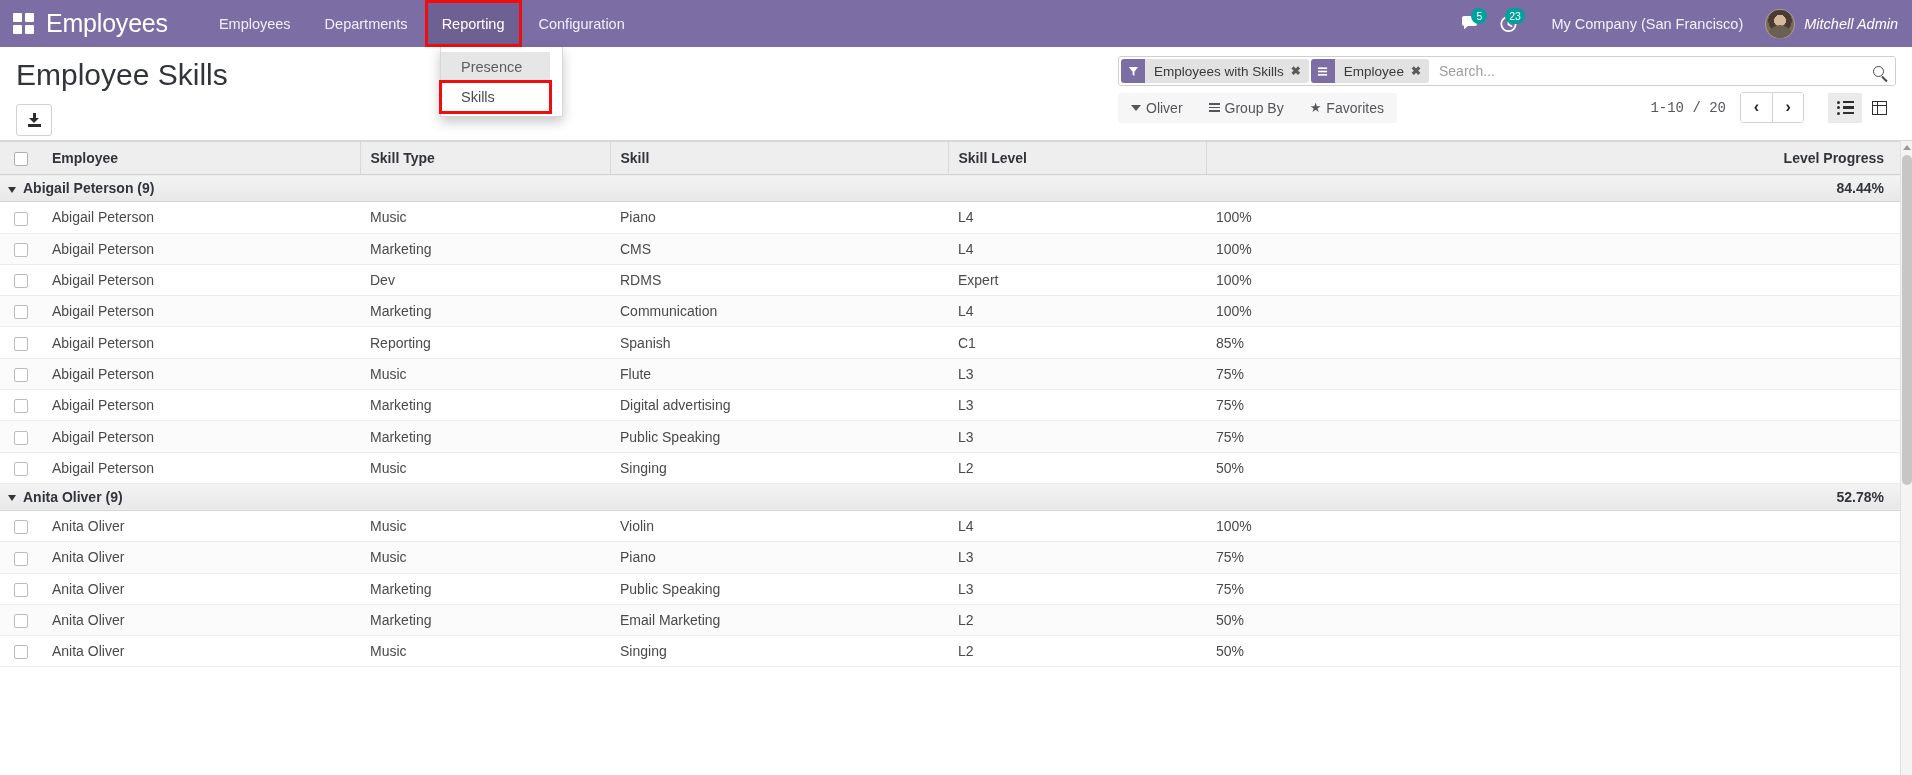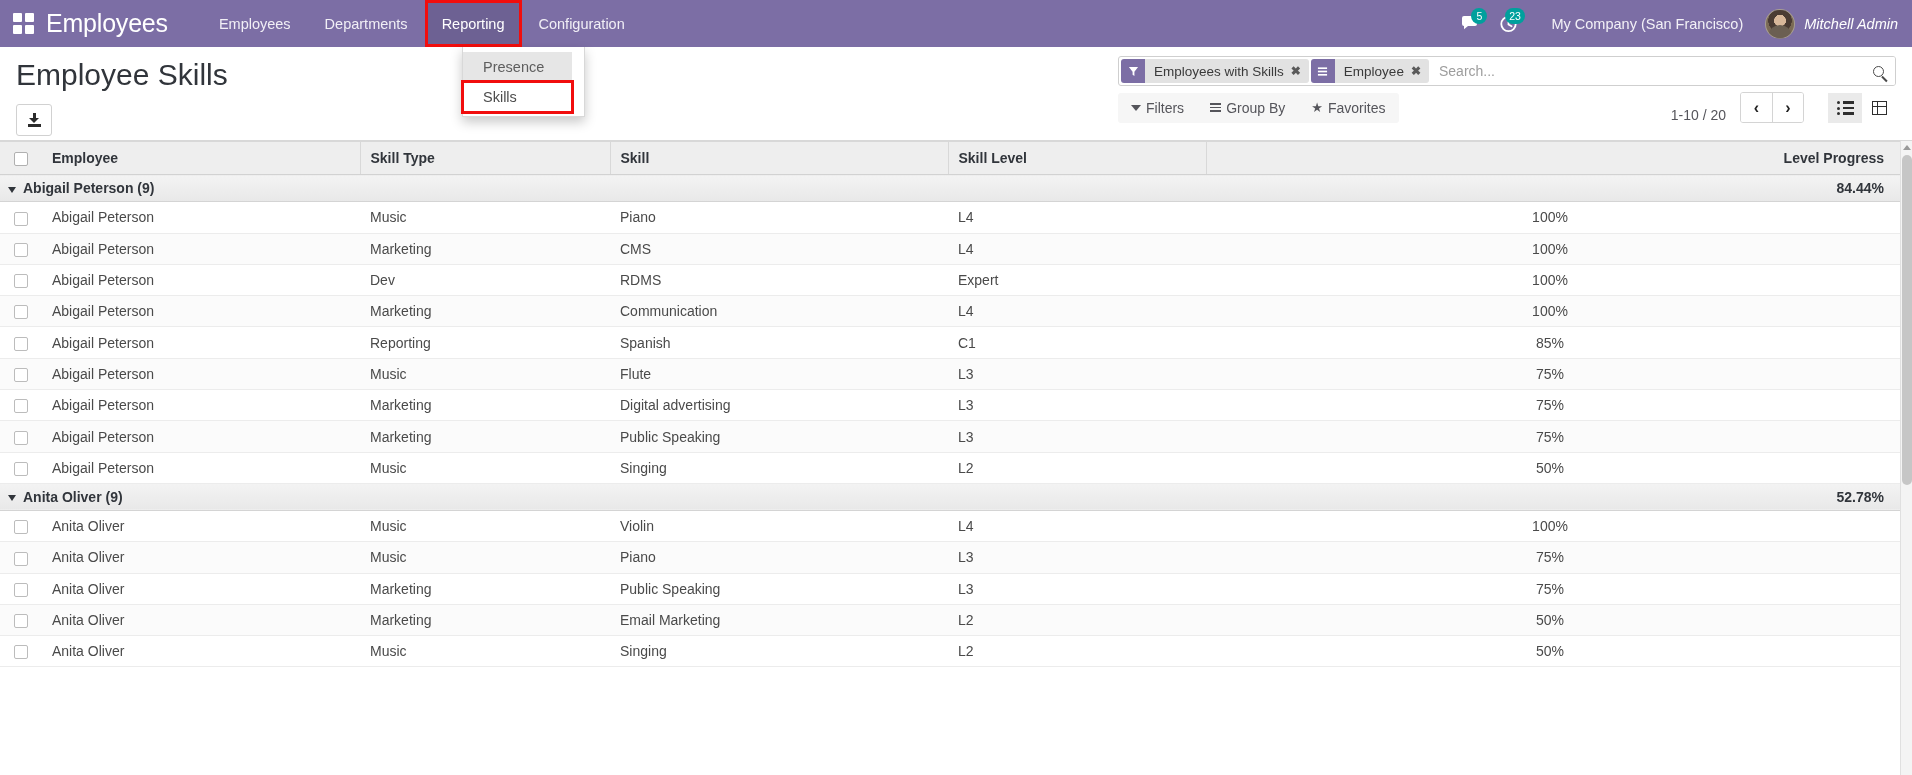--- a/index.html
+++ b/index.html
@@ -64,21 +64,21 @@
   .avatar::after {
     content: ""; position: absolute; left: 50%; top: 56%;
     transform: translateX(-50%);
     width: 22px; height: 18px; border-radius: 50% 50% 40% 40%;
     background: #6b5f52;
   }
   .nav-user-name { font-size: 14.5px; color: #ffffff; white-space: nowrap; }
 
   
   .dropdown {
-    position: absolute; top: 47px; left: 462px;
+    position: absolute; top: 47px; left: 440px;
     width: 123px;
     background: #ffffff;
     border: 1px solid #d8d8d8;
     border-top: none;
     box-shadow: 0 5px 11px rgba(0,0,0,0.22);
     padding: 5px 12px 4px 0;
     z-index: 60;
   }
   .dropdown-item {
     padding: 7px 20px; font-size: 14.5px; color: #4c4c4c; cursor: pointer; white-space: nowrap;
@@ -160,21 +160,21 @@
   }
   .filter-btn {
     display: flex; align-items: center; gap: 5px;
     padding: 0 13px; font-size: 14px; color: #55555b; cursor: pointer; height: 100%;
   }
   .tri-down { width: 0; height: 0; border-left: 5px solid transparent; border-right: 5px solid transparent; border-top: 6px solid #55555b; }
   .burger { display: inline-flex; flex-direction: column; gap: 2px; }
   .burger i { width: 11px; height: 1.8px; background: #55555b; display: block; }
   .star { font-size: 13px; color: #55555b; line-height: 1; }
 
-  .cp-pager { margin-left: auto; display: flex; align-items: flex-end; gap: 14px; }
+  .cp-pager { margin-left: auto; display: flex; align-items: center; gap: 14px; font-family: Liberation Mono, monospace; }
   .pager-count { font-size: 14px; color: #55555b; white-space: nowrap; }
   .pager-btns { display: flex; border: 1px solid #d4d4d4; border-radius: 3px; overflow: hidden; }
   .pager-btn {
     width: 31px; height: 29px; background: #fff; display: flex; align-items: center; justify-content: center;
     cursor: pointer; font-size: 16px; color: #1f1f1f; font-weight: bold;
   }
   .pager-btn + .pager-btn { border-left: 1px solid #d4d4d4; }
   .view-switcher { display: flex; margin-left: 10px; }
   .view-btn {
     width: 34px; height: 30px; display: flex; align-items: center; justify-content: center;
@@ -228,21 +228,21 @@
     border-top: 6px solid #31353b; margin-right: 7px; vertical-align: middle;
   }
 
   tr.data-row td {
     border-bottom: 1px solid #ececec;
     font-size: 14px; color: #4a4a4a; padding: 7px 10px; height: 28.6px;
     background: #ffffff;
     white-space: nowrap; overflow: hidden; text-overflow: ellipsis;
   }
   tr.data-row:nth-child(odd) td { background: #fbfbfb; }
-  tr.data-row td.num { text-align: center; padding-right: 16px; }
+  tr.data-row td.num { text-align: left; padding-right: 16px; }
   tr.data-row td.col-cb { padding-left: 14px; }
   .row-cb {
     width: 14px; height: 14px; border: 1px solid #bcbcbc; border-radius: 2px;
     background: #fff; display: inline-block; vertical-align: middle; cursor: pointer;
   }
   .head-cb {
     width: 14px; height: 14px; border: 1px solid #b0b0b0; border-radius: 2px;
     background: #fff; display: inline-block; vertical-align: middle; cursor: pointer;
   }
 
@@ -349,21 +349,21 @@
         <input class="search-input" type="text" placeholder="Search..." style="">
         <div class="search-btn">
           <span class="search-mag"></span>
         </div>
       </div>
 
       <div class="cp-bottom">
         <div class="filter-group">
           <div class="filter-btn">
             <span class="tri-down"></span>
-            <span>Filters</span>
+            <span>Oliver</span>
           </div>
           <div class="filter-btn">
             <span class="burger">
                 <i></i>
                 <i></i>
                 <i></i>
               </span>
             <span>Group By</span>
           </div>
           <div class="filter-btn">

